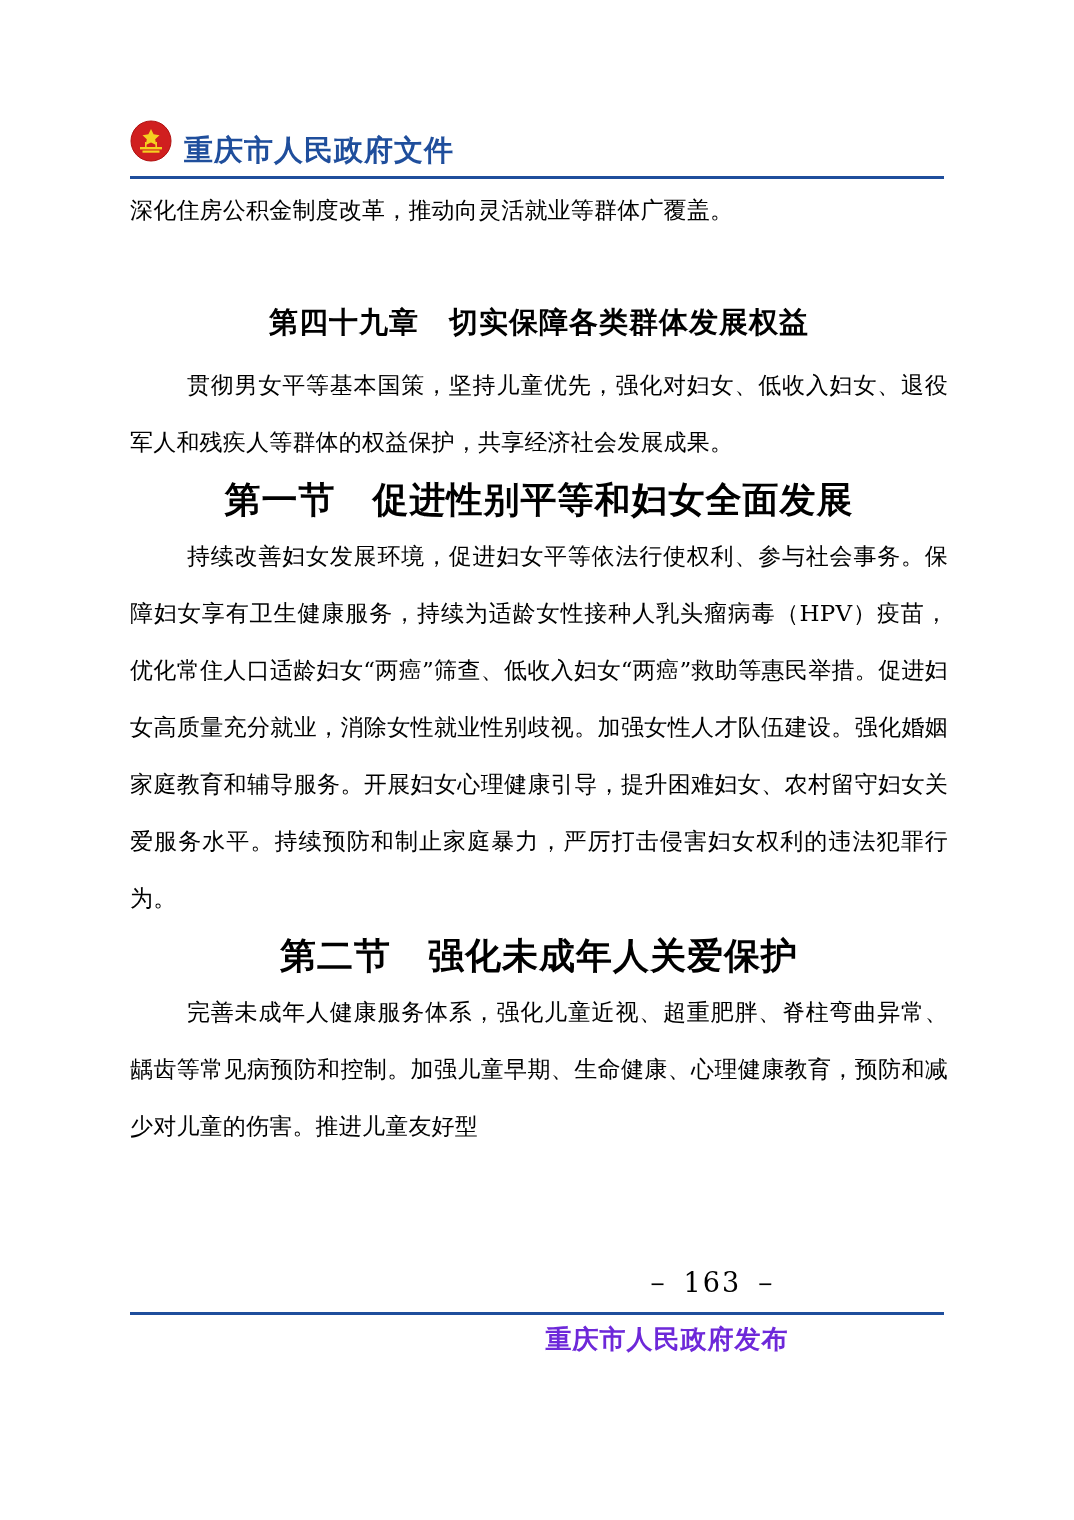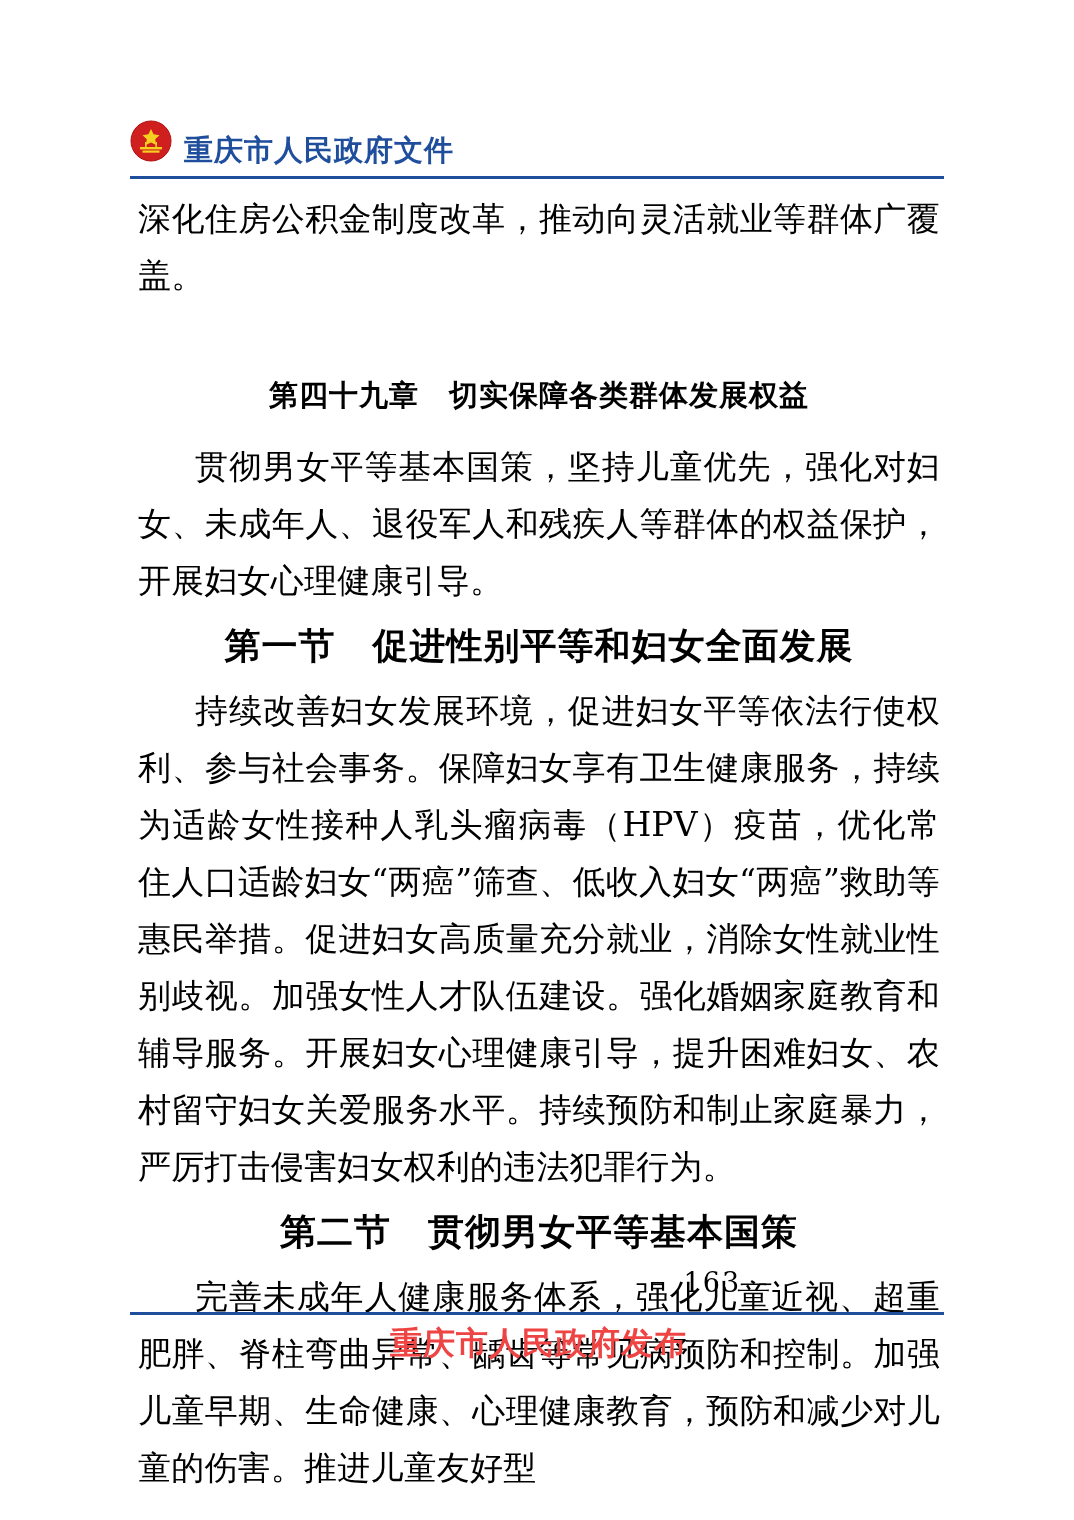--- a/index.html
+++ b/index.html
@@ -63,22 +63,22 @@
   }
 
   
   .content {
     position: absolute;
     left: 130px;
     top: 182px;
     width: 818px;
   }
   p.para {
-    margin: 8px;
-    font-size: 33px;
+    margin: 0;
+    font-size: 23px;
     line-height: 57px;
     text-align: justify;
     text-justify: inter-ideograph;
     letter-spacing: 0.2px;
   }
   p.indent {
     text-indent: 57px;
   }
   h2.chapter {
     margin: 0;
@@ -116,25 +116,25 @@
     top: 1312px;
     width: 814px;
     height: 3px;
     background: #1f4e9c;
   }
   .footer-text {
     position: absolute;
     left: 130px;
     top: 1322px;
     width: 814px;
-    text-align: left;
+    text-align: center;
     font-family: "DejaVu Sans", "Liberation Sans", sans-serif;
-    font-size: 32px;
+    font-size: 26px;
     font-weight: bold;
-    color: #ef4444;
+    color: #6d28d9;
     letter-spacing: 1px;
     padding-left: 260px;
     box-sizing: border-box;
   }
 </style>
 </head>
 <body>
 
 <div class="page">
 
@@ -159,27 +159,27 @@
   <div class="content">
 
     <p class="para">深化住房公积金制度改革，推动向灵活就业等群体广覆盖。</p>
 
     <div class="gap-lg"></div>
 
     <h2 class="chapter">第四十九章　切实保障各类群体发展权益</h2>
 
     <div class="gap-sm"></div>
 
-    <p class="para indent">贯彻男女平等基本国策，坚持儿童优先，强化对妇女、未成年人、退役军人和残疾人等群体的权益保护，开展妇女心理健康引导。</p>
+    <p class="para indent">贯彻男女平等基本国策，坚持儿童优先，强化对妇女、低收入妇女、退役军人和残疾人等群体的权益保护，共享经济社会发展成果。</p>
 
     <h3 class="section">第一节　促进性别平等和妇女全面发展</h3>
 
     <p class="para indent">持续改善妇女发展环境，促进妇女平等依法行使权利、参与社会事务。保障妇女享有卫生健康服务，持续为适龄女性接种人乳头瘤病毒（HPV）疫苗，优化常住人口适龄妇女“两癌”筛查、低收入妇女“两癌”救助等惠民举措。促进妇女高质量充分就业，消除女性就业性别歧视。加强女性人才队伍建设。强化婚姻家庭教育和辅导服务。开展妇女心理健康引导，提升困难妇女、农村留守妇女关爱服务水平。持续预防和制止家庭暴力，严厉打击侵害妇女权利的违法犯罪行为。</p>
 
-    <h3 class="section">第二节　贯彻男女平等基本国策</h3>
+    <h3 class="section">第二节　强化未成年人关爱保护</h3>
 
     <p class="para indent">完善未成年人健康服务体系，强化儿童近视、超重肥胖、脊柱弯曲异常、龋齿等常见病预防和控制。加强儿童早期、生命健康、心理健康教育，预防和减少对儿童的伤害。推进儿童友好型</p>
 
   </div>
 
   <div class="page-number">－ 163 －</div>
   <div class="footer-rule"></div>
   <div class="footer-text">重庆市人民政府发布</div>
 
 </div>

